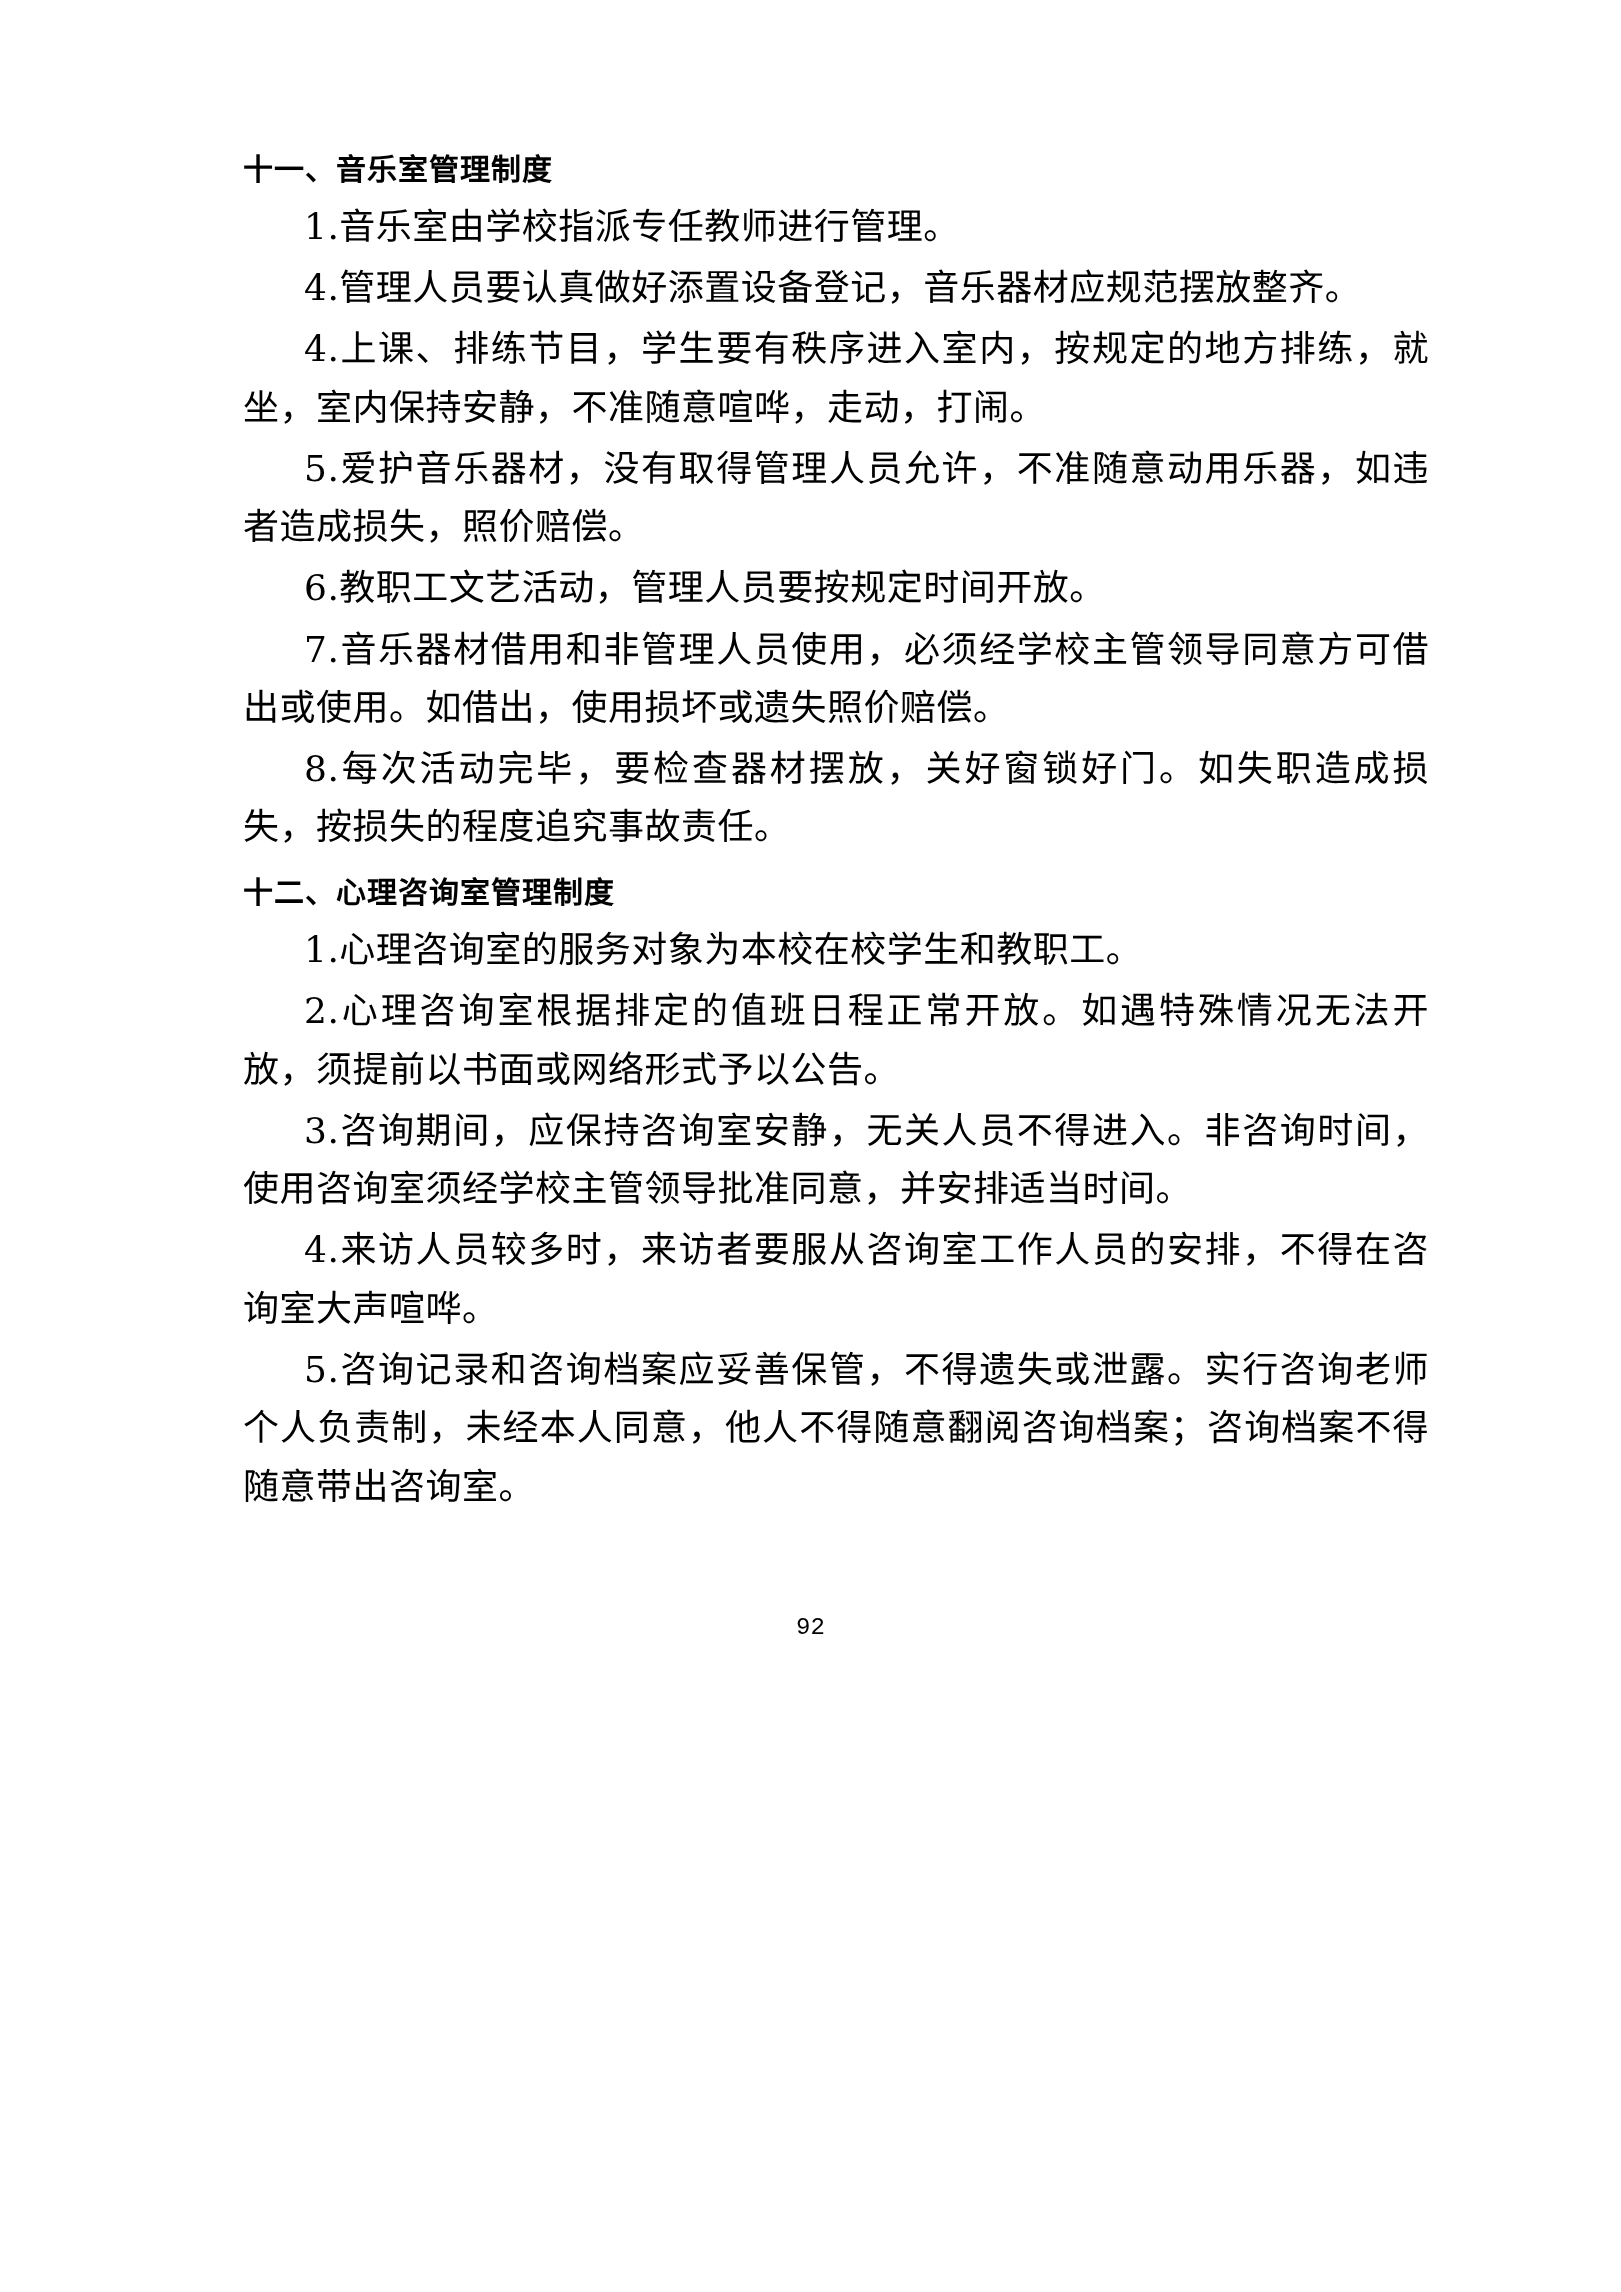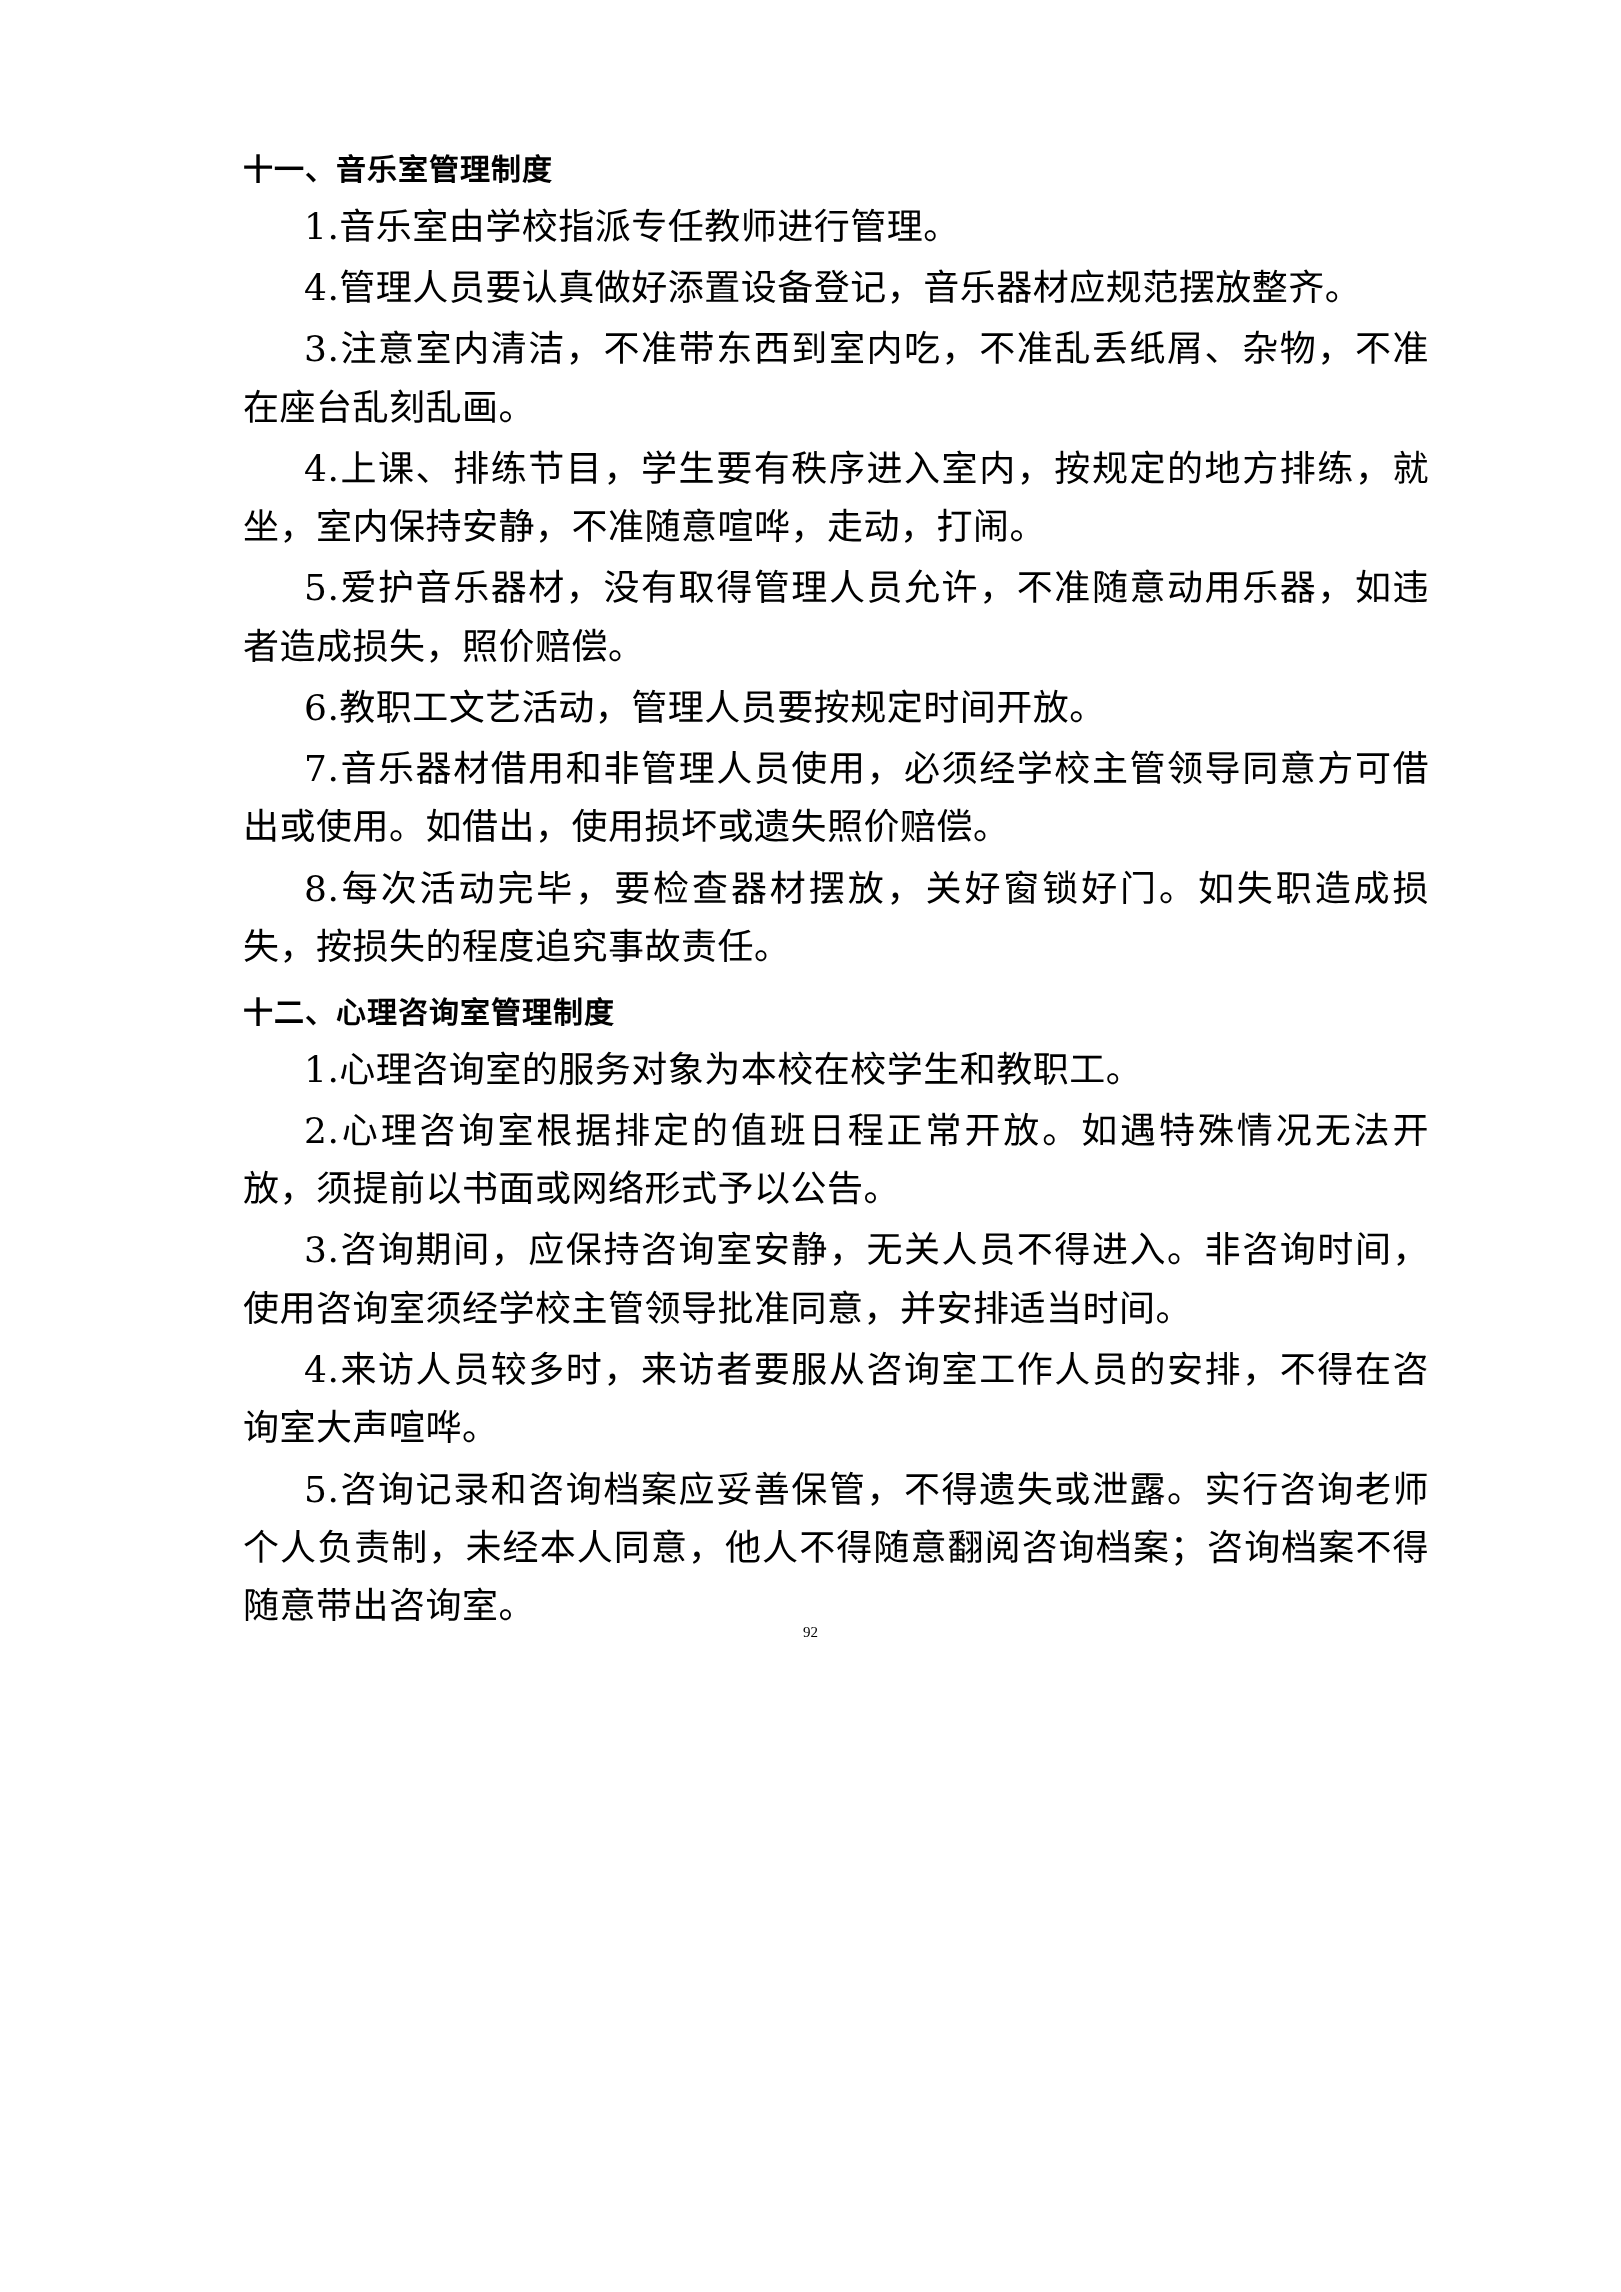--- a/index.html
+++ b/index.html
@@ -45,35 +45,34 @@
     text-indent: 61px;
     text-align: justify;
     letter-spacing: 0.5px;
   }
   .page-number {
     position: absolute;
     left: 0;
     right: 0;
     bottom: 90px;
     text-align: center;
-    font-size: 15px;
-    font-family: Liberation Serif, serif;
+    font-size: 24px;
+    font-family: Liberation Mono, monospace;
   }
 </style>
 </head>
 <body>
 
 <div class="page">
   <div class="content">
 
     <h2 class="section-heading">十一、音乐室管理制度</h2>
 
     <p class="para">1.音乐室由学校指派专任教师进行管理。</p>
     <p class="para">4.管理人员要认真做好添置设备登记，音乐器材应规范摆放整齐。</p>
-    <p class="para">3.注意室内清洁，不准带东西到室内吃，不准乱丢纸屑、杂物，不准在座台乱刻乱画。</p>
     <p class="para">4.上课、排练节目，学生要有秩序进入室内，按规定的地方排练，就坐，室内保持安静，不准随意喧哗，走动，打闹。</p>
     <p class="para">5.爱护音乐器材，没有取得管理人员允许，不准随意动用乐器，如违者造成损失，照价赔偿。</p>
     <p class="para">6.教职工文艺活动，管理人员要按规定时间开放。</p>
     <p class="para">7.音乐器材借用和非管理人员使用，必须经学校主管领导同意方可借出或使用。如借出，使用损坏或遗失照价赔偿。</p>
     <p class="para">8.每次活动完毕，要检查器材摆放，关好窗锁好门。如失职造成损失，按损失的程度追究事故责任。</p>
 
     <h2 class="section-heading second">十二、心理咨询室管理制度</h2>
 
     <p class="para">1.心理咨询室的服务对象为本校在校学生和教职工。</p>
     <p class="para">2.心理咨询室根据排定的值班日程正常开放。如遇特殊情况无法开放，须提前以书面或网络形式予以公告。</p>

